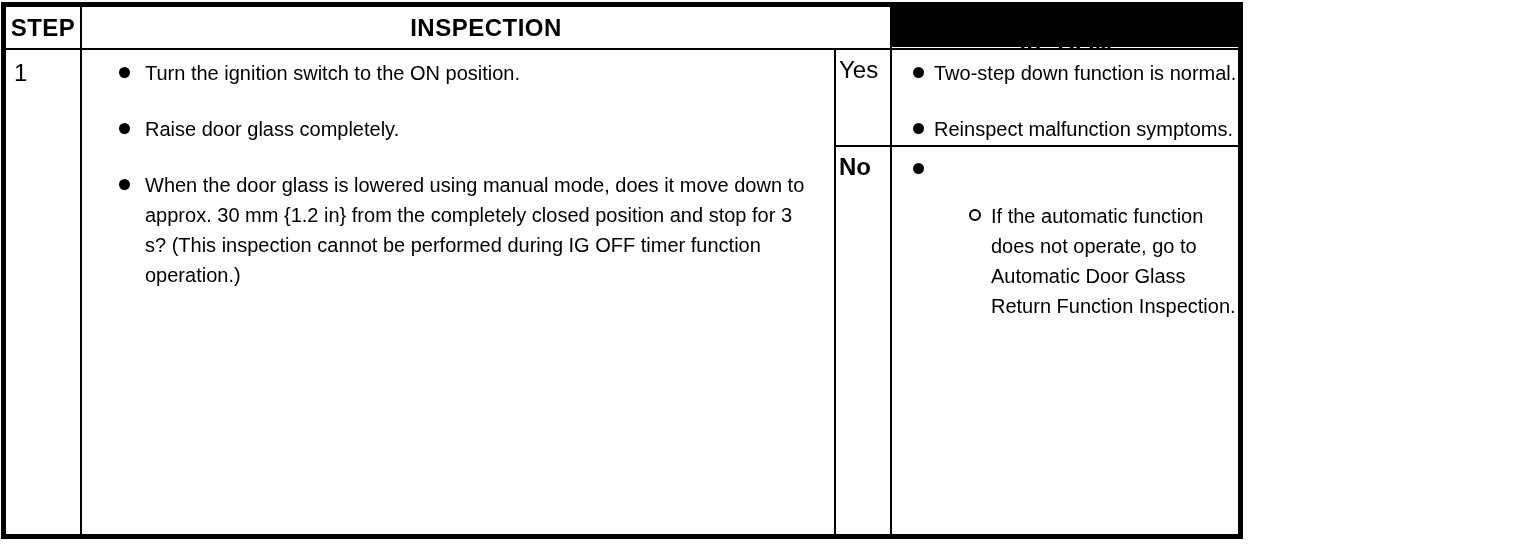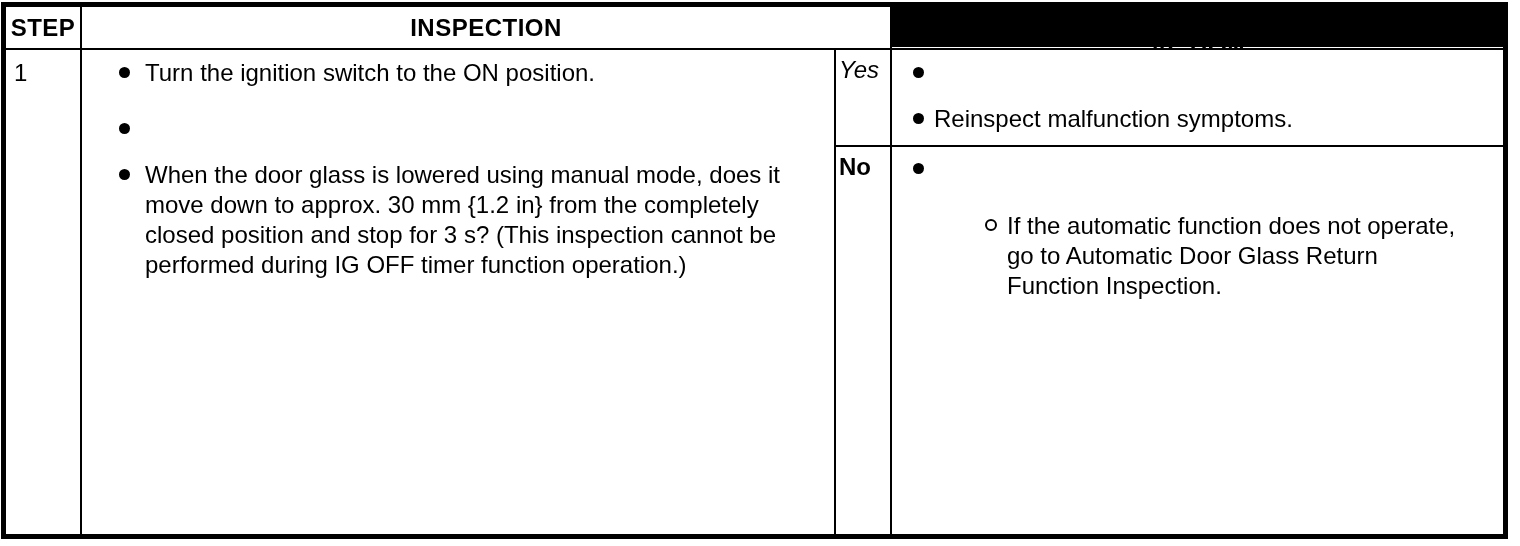--- a/index.html
+++ b/index.html
@@ -9,21 +9,21 @@
     height: 546px;
     background: #ffffff;
     overflow: hidden;
     font-family: "Liberation Sans", "DejaVu Sans", sans-serif;
     color: #000000;
   }
   .tbl {
     position: absolute;
     left: 1px;
     top: 2px;
-    width: 1507px;
+    width: 1242px;
     height: 537px;
     box-sizing: border-box;
     border: 5px solid #000000;
     background: #000000;
     display: grid;
     grid-template-columns: 74px 752px 54px 1fr;
     grid-template-rows: 41px 95px 1fr;
     gap: 2px;
   }
   .cell { background: #ffffff; box-sizing: border-box; overflow: hidden; }
@@ -33,85 +33,87 @@
     justify-content: center;
     font-weight: bold;
     font-size: 24px;
     letter-spacing: 0.5px;
   }
   .step-hdr  { grid-column: 1; grid-row: 1; }
   .insp-hdr  { grid-column: 2 / span 2; grid-row: 1; }
   .act-hdr   { grid-column: 4; grid-row: 1; margin-top: 40px; }
   .step-cell { grid-column: 1; grid-row: 2 / span 2; padding: 9px 0 0 8px; font-size: 24px; }
   .insp-cell { grid-column: 2; grid-row: 2 / span 2; padding-top: 8px; }
-  .yes-cell  { grid-column: 3; grid-row: 2; font-style: italic; }
+  .yes-cell  { grid-column: 3; grid-row: 2; }
   .yes-act   { grid-column: 4; grid-row: 2; padding-top: 8px; }
   .no-cell   { grid-column: 3; grid-row: 3; font-weight: bold; }
   .no-act    { grid-column: 4; grid-row: 3; padding-top: 7px; }
   .yn { font-size: 24px; padding: 6px 0 0 3px; }
 
   .item { display: flex; align-items: flex-start; margin-bottom: 26px; }
   .dot {
     flex: none;
     width: 11px; height: 11px;
     background: #000000;
     border-radius: 50%;
     margin-top: 9px;
   }
   .insp-cell .dot { margin-left: 37px; margin-right: 15px; }
   .act .dot { margin-left: 21px; margin-right: 10px; }
 
-  .itxt { font-size: 24px; line-height: 30px; }
+  .itxt { font-size: 20px; line-height: 30px; }
   .insp-cell .itxt { max-width: 662px; }
   .act .item .itxt { max-width: 512px; }
   .b { font-weight: normal; }
 
   .sub { display: flex; align-items: flex-start; margin-bottom: 28px; }
   .ring {
     flex: none;
     width: 12px; height: 12px;
     box-sizing: border-box;
     border: 2.5px solid #000000;
     border-radius: 50%;
     margin-top: 8px;
     margin-left: 77px;
     margin-right: 10px;
   }
   .sub .itxt { max-width: 452px; }
-  .sublist { margin-top: 37px; padding-left: 16px; }
+  .sublist { margin-top: 27px; }
 </style>
 </head>
 <body>
 
 <div class="sheet">
   <div class="tbl">
     <div class="cell hdr step-hdr">STEP</div>
     <div class="cell hdr insp-hdr">INSPECTION</div>
     <div class="cell hdr act-hdr">ACTION</div>
 
     <div class="cell step-cell">1</div>
 
     <div class="cell insp-cell" id="inspection-list">
         <div class="item">
           <span class="dot"></span>
           <div class="itxt"><span>Turn the ignition switch to the ON position.</span></div>
         </div>
         <div class="item">
           <span class="dot"></span>
+          <div class="itxt"><span>Raise door glass completely.</span></div>
         </div>
         <div class="item">
           <span class="dot"></span>
           <div class="itxt"><span>When the door glass is lowered using manual mode, does it move down to </span><span class="b">approx. 30 mm {1.2 in}</span><span> from the completely closed position and stop for </span><span class="b">3 s</span><span>? (This inspection cannot be performed during IG OFF timer function operation.)</span></div>
         </div>
       </div>
 
     <div class="cell yn yes-cell">Yes</div>
     <div class="cell act yes-act" id="yes-action-list">
         <div class="item">
           <span class="dot"></span>
+          <div class="itxt"><span>Two-step down function is normal.</span></div>
         </div>
         <div class="item">
           <span class="dot"></span>
           <div class="itxt"><span>Reinspect malfunction symptoms.</span></div>
         </div>
       </div>
 
     <div class="cell yn no-cell">No</div>
     <div class="cell act no-act" id="no-action-list">
         <div class="item">

